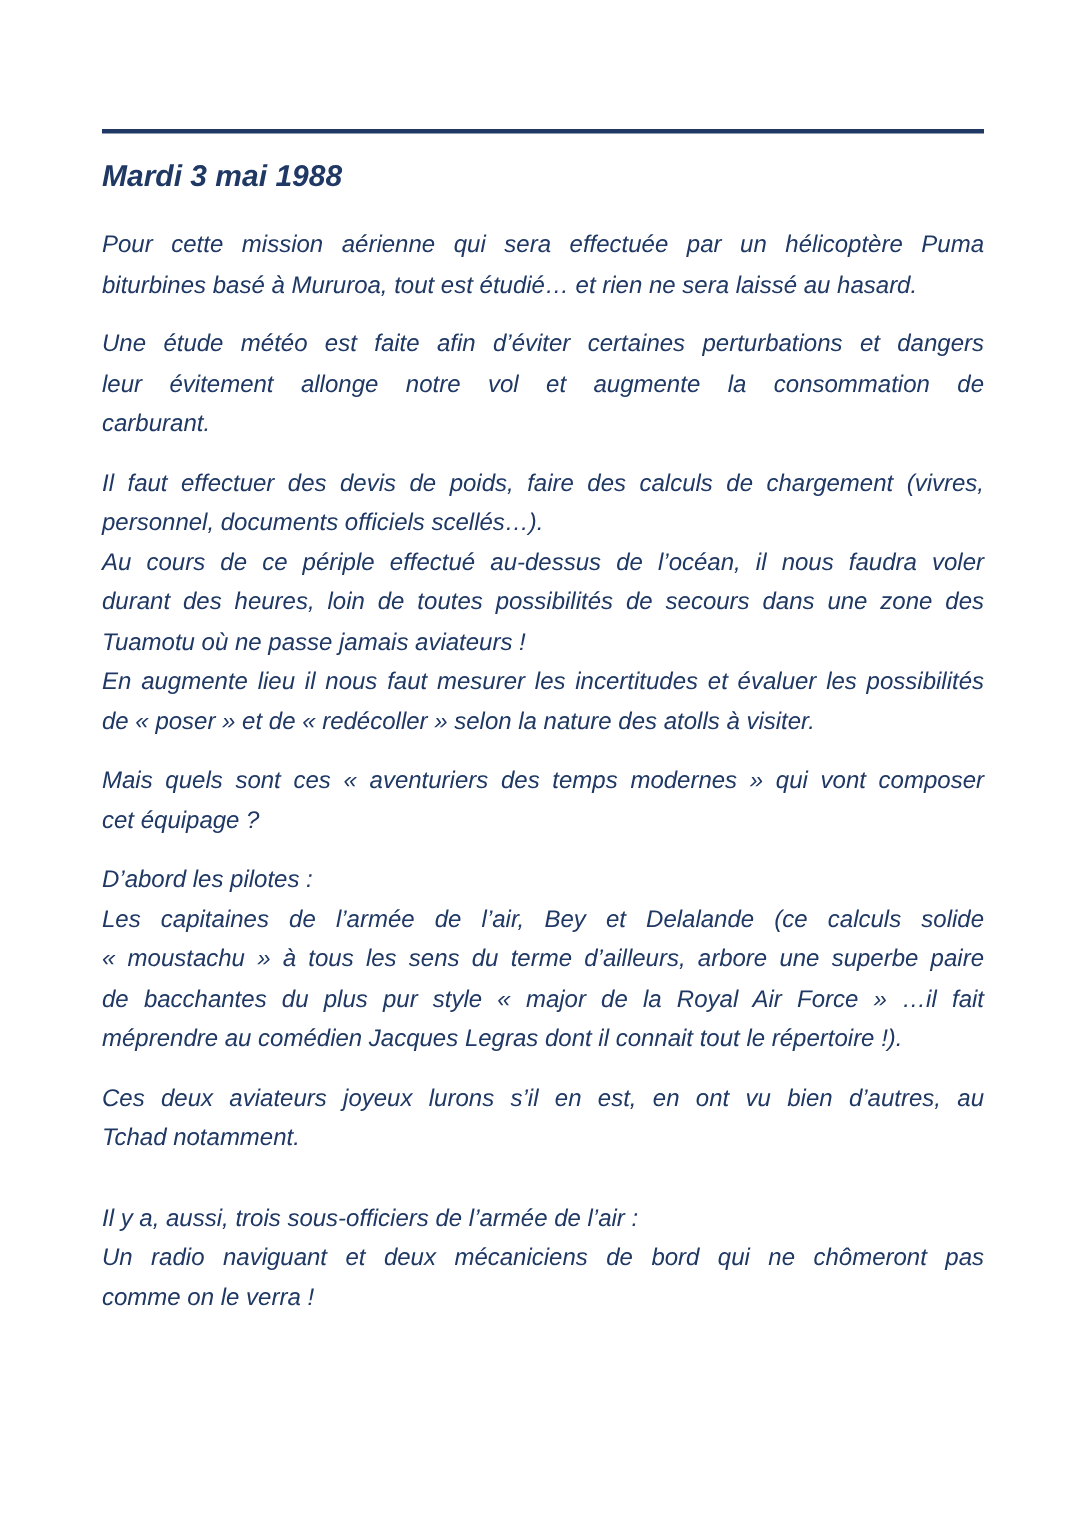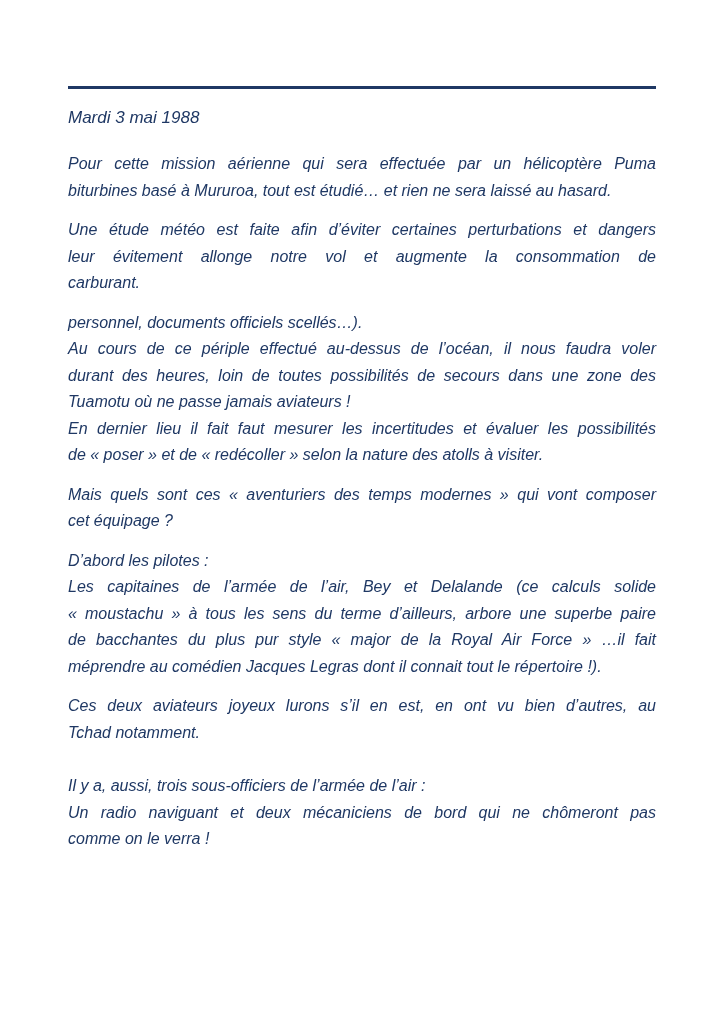--- a/index.html
+++ b/index.html
@@ -22,23 +22,23 @@
     width: 588px;
     color: var(--ink);
     font-style: italic;
   }
   .rule {
     height: 3px;
     background: var(--ink);
     margin: 0 0 17px 0;
   }
   .date-heading {
-    font-size: 17px;
+    font-size: 20px;
     line-height: 24px;
-    font-weight: 400;
+    font-weight: 700;
     font-style: italic;
     margin: 0 0 21px 0;
   }
   .para {
     margin: 0 0 13px 0;
     font-size: 16px;
     line-height: 26.5px;
   }
   .para.extra { margin-top: 27px; }
   .tline { white-space: nowrap; }
@@ -58,25 +58,26 @@
         <div class="para">
           <div class="tline j">Pour cette mission aérienne qui sera effectuée par un hélicoptère Puma</div>
           <div class="tline">biturbines basé à Mururoa, tout est étudié… et rien ne sera laissé au hasard.</div>
         </div>
         <div class="para">
           <div class="tline j">Une étude météo est faite afin d’éviter certaines perturbations et dangers</div>
           <div class="tline j">leur évitement allonge notre vol et augmente la consommation de</div>
           <div class="tline">carburant.</div>
         </div>
         <div class="para">
+          <div class="tline j">Il faut effectuer des devis de poids, faire des calculs de chargement (vivres,</div>
           <div class="tline">personnel, documents officiels scellés…).</div>
           <div class="tline j">Au cours de ce périple effectué au-dessus de l’océan, il nous faudra voler</div>
           <div class="tline j">durant des heures, loin de toutes possibilités de secours dans une zone des</div>
           <div class="tline">Tuamotu où ne passe jamais aviateurs !</div>
-          <div class="tline j">En dernier lieu il fait faut mesurer les incertitudes et évaluer les possibilités</div>
+          <div class="tline j">En augmente lieu il nous faut mesurer les incertitudes et évaluer les possibilités</div>
           <div class="tline">de « poser » et de « redécoller » selon la nature des atolls à visiter.</div>
         </div>
         <div class="para">
           <div class="tline j">Mais quels sont ces « aventuriers des temps modernes » qui vont composer</div>
           <div class="tline">cet équipage ?</div>
         </div>
         <div class="para">
           <div class="tline">D’abord les pilotes :</div>
           <div class="tline j">Les capitaines de l’armée de l’air, Bey et Delalande (ce calculs solide</div>
           <div class="tline j">« moustachu » à tous les sens du terme d’ailleurs, arbore une superbe paire</div>

